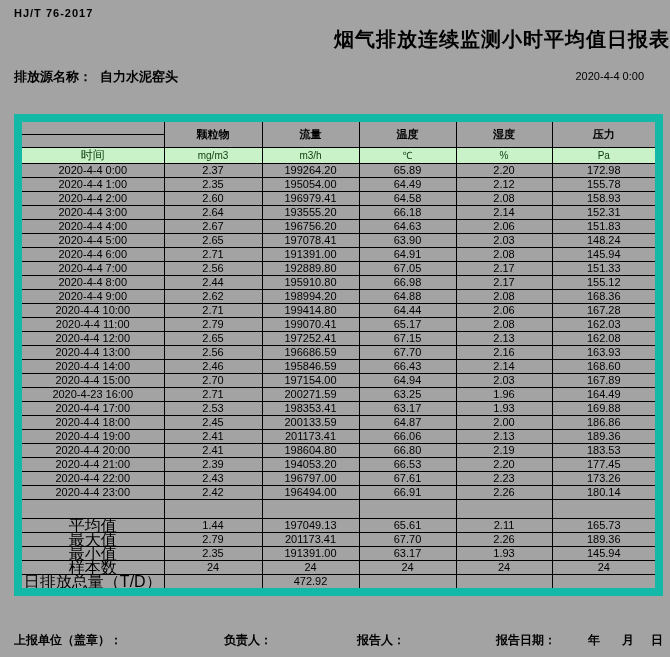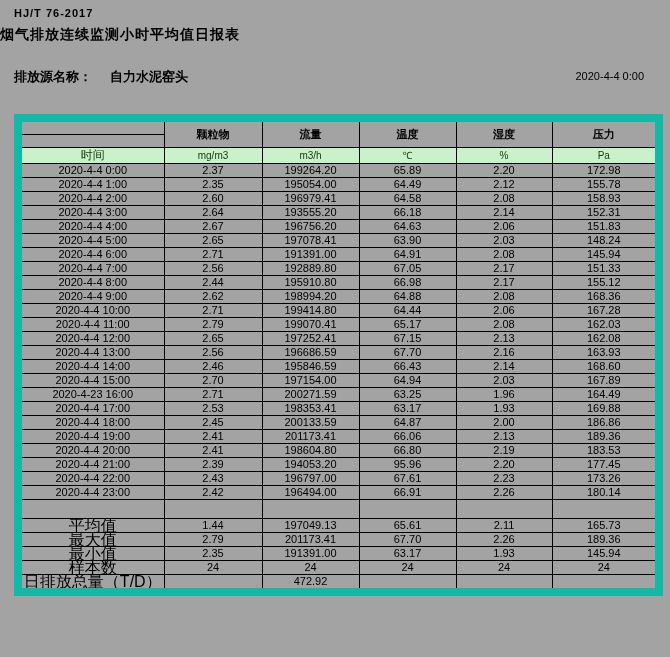--- a/index.html
+++ b/index.html
@@ -2,23 +2,23 @@
 <html style="--green-bg: #c9f2c9; --green-text: #0a3d0a;"><head>
 <meta charset="utf-8">
 <style>
   html, body { margin:0; padding:0; background:#fff; }
   .page {
     position:relative; width:670px; height:657px; background:#a3a3a3;
     font-family:"Liberation Sans", sans-serif; color:#000;
     overflow:hidden;
   }
   .std-no { position:absolute; left:14px; top:7px; font-weight:bold; font-size:11px; letter-spacing:1px; }
-  .title  { position:absolute; left:0; top:26px; width:670px; text-align:left; font-weight:bold; font-size:14px; letter-spacing:1px; }
+  .title  { position:absolute; left:0; top:26px; width:670px; text-align:right; font-weight:bold; font-size:20px; letter-spacing:1px; }
   .source-line { position:absolute; left:14px; top:68px; font-weight:bold; font-size:13px; }
-  .source-line .src-name { margin-left:18px; }
+  .source-line .src-name { margin-left:8px; }
   .datetime { position:absolute; right:26px; top:70px; font-size:11px; font-weight:normal; }
 
   table.report-table {
     position:absolute; left:14px; top:114px; width:641px;
     border-collapse:collapse; table-layout:fixed;
     border:8px solid #14b8a6;
   }
   table.report-table td {
     border:1px solid #000; text-align:center; vertical-align:middle;
     font-size:11px; padding:0; height:13px; line-height:13px;
@@ -254,21 +254,21 @@
           <td>2.41</td>
           <td>198604.80</td>
           <td>66.80</td>
           <td>2.19</td>
           <td>183.53</td>
         </tr>
         <tr>
           <td>2020-4-4  21:00</td>
           <td>2.39</td>
           <td>194053.20</td>
-          <td>95.96</td>
+          <td>66.53</td>
           <td>2.20</td>
           <td>177.45</td>
         </tr>
         <tr>
           <td>2020-4-4  22:00</td>
           <td>2.43</td>
           <td>196797.00</td>
           <td>67.61</td>
           <td>2.23</td>
           <td>173.26</td>
@@ -330,14 +330,23 @@
           <td></td>
           <td>472.92</td>
           <td></td>
           <td></td>
           <td></td>
         </tr>
       </tbody>
   </table>
 
 
+  <div class="sign-line">
+    <span class="lbl-unit">上报单位（盖章）：</span>
+    <span class="lbl-resp">负责人：</span>
+    <span class="lbl-reporter">报告人：</span>
+    <span class="lbl-date">报告日期：</span>
+    <span class="lbl-year">年</span>
+    <span class="lbl-month">月</span>
+    <span class="lbl-day">日</span>
+  </div>
 
 </div>
 
 </body></html>

